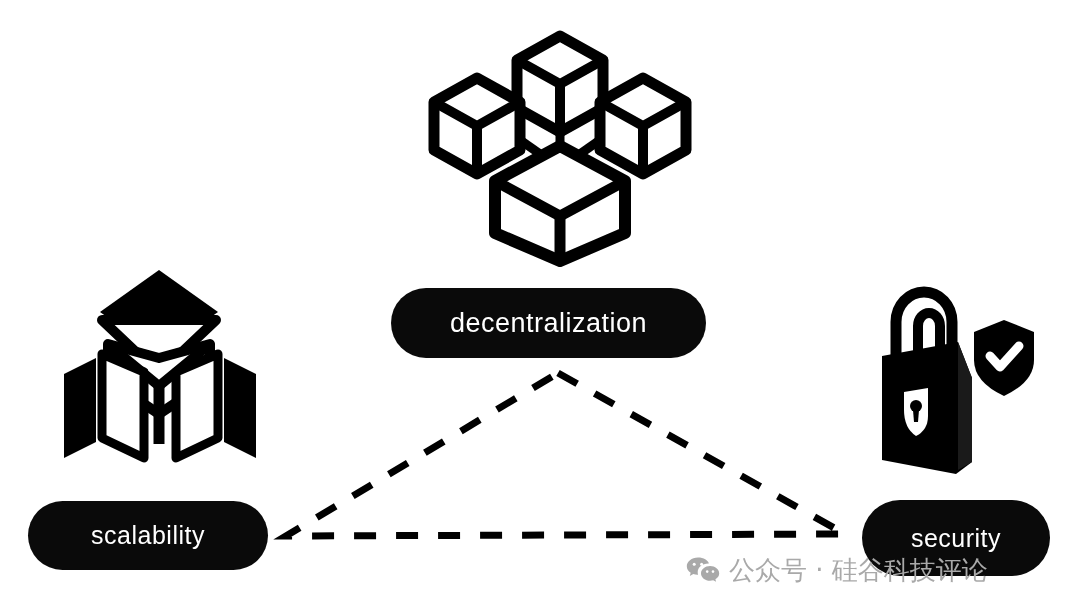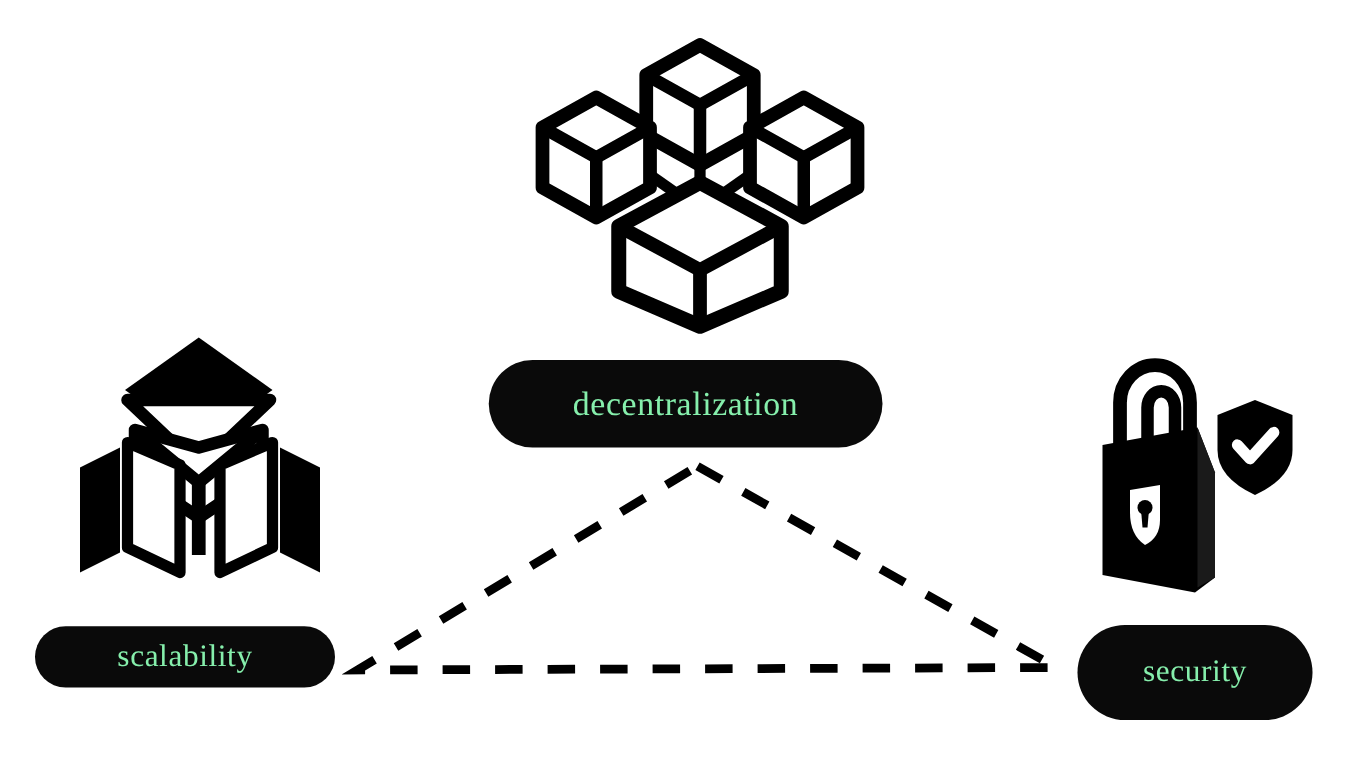--- a/index.html
+++ b/index.html
@@ -36,38 +36,38 @@
   .icon-security         { left: 866px; top: 278px; width: 172px; height: 205px; }
 
   
   .pill {
     position: absolute;
     background: #0a0a0a;
     border-radius: 999px;
     display: flex;
     align-items: center;
     justify-content: center;
-    color: #86efac;
-    font-family: Liberation Serif, serif;
+    color: #ffffff;
+    font-family: Liberation Sans, sans-serif;
     letter-spacing: 0.5px;
     white-space: nowrap;
     user-select: none;
   }
   .pill-decentralization {
     left: 391px;
     top: 288px;
     width: 315px;
     height: 70px;
     font-size: 27px;
   }
   .pill-scalability {
     left: 28px;
     top: 501px;
     width: 240px;
-    height: 49px;
+    height: 69px;
     font-size: 25px;
   }
   .pill-security {
     left: 862px;
     top: 500px;
     width: 188px;
     height: 76px;
     font-size: 25px;
   }
 
@@ -192,14 +192,30 @@
   </div>
 
   <div class="pill pill-scalability">
     <span>scalability</span>
   </div>
 
   <div class="pill pill-security">
     <span>security</span>
   </div>
 
+  <div class="watermark">
+    <svg class="wechat-icon" width="34" height="28" viewBox="0 0 34 28">
+      <g fill="#a9a9a9">
+        <path d="M12 1.5 C5.6 1.5 0.8 5.6 0.8 10.3 c0 2.6 1.5 4.9 3.9 6.5 l-0.9 3.1 3.5 -1.8
+                 c1.4 0.4 2.6 0.6 4.1 0.6 l0.7 0 c-0.3 -0.8 -0.4 -1.6 -0.4 -2.4
+                 c0 -4.8 4.7 -8.7 10.6 -8.7 l0.6 0 C22.1 4.2 17.6 1.5 12 1.5 Z"></path>
+        <circle cx="8.2" cy="8.2" r="1.5" fill="#ffffff"></circle>
+        <circle cx="15.6" cy="8.2" r="1.5" fill="#ffffff"></circle>
+        <path d="M33.2 17.4 c0 -4 -4.1 -7.3 -9.1 -7.3 c-5 0 -9.1 3.3 -9.1 7.3 c0 4 4.1 7.3 9.1 7.3
+                 c1.1 0 2.1 -0.2 3.1 -0.5 l2.9 1.5 -0.7 -2.5 C31.8 21.7 33.2 19.7 33.2 17.4 Z"></path>
+        <circle cx="21.2" cy="15.6" r="1.3" fill="#ffffff"></circle>
+        <circle cx="27" cy="15.6" r="1.3" fill="#ffffff"></circle>
+      </g>
+    </svg>
+    <span class="wm-text">公众号 · 硅谷科技评论</span>
+  </div>
 
 </div>
 
 </body></html>

